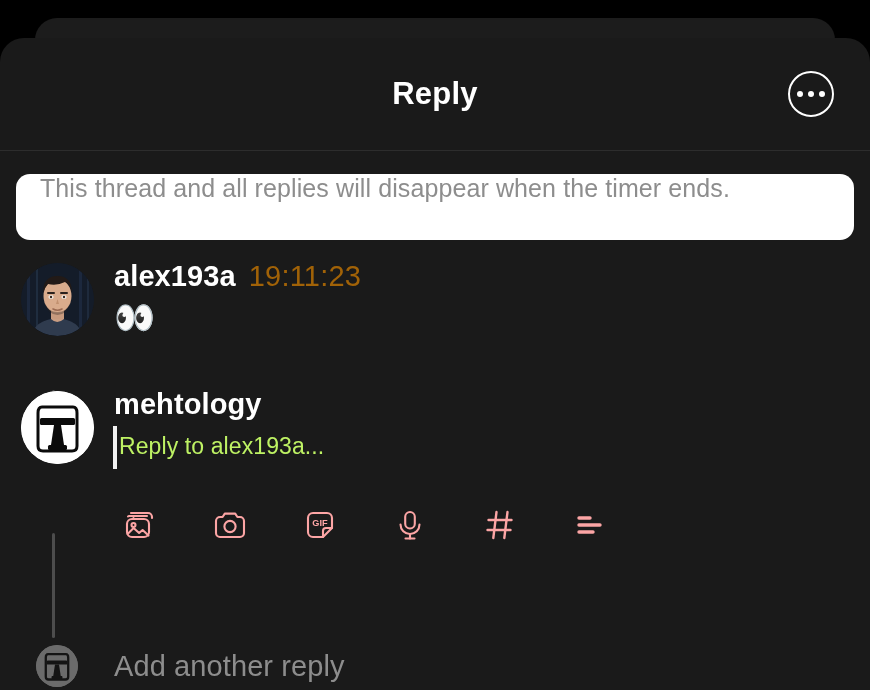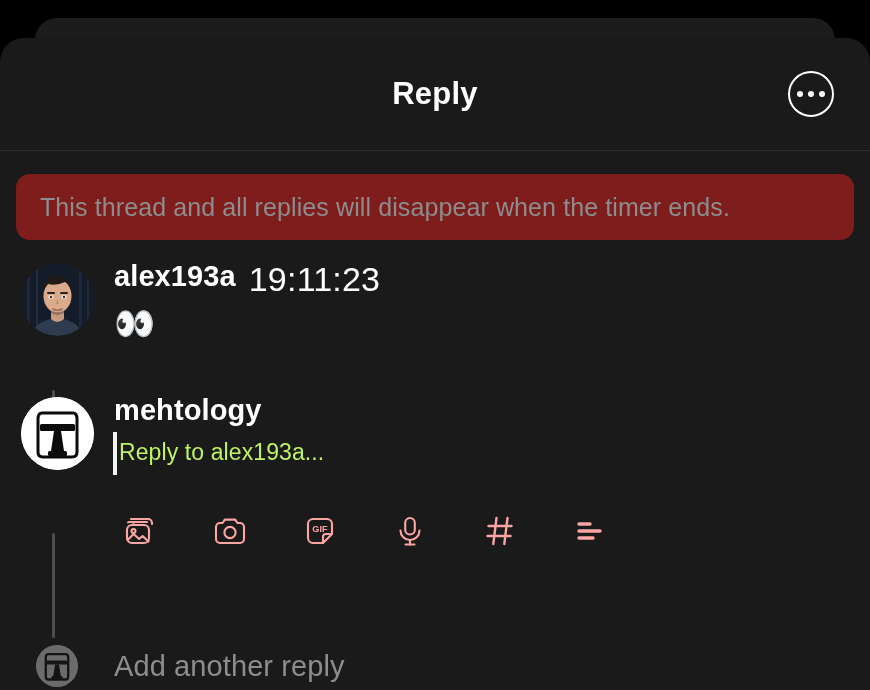--- a/index.html
+++ b/index.html
@@ -102,24 +102,23 @@
     background: #ffffff;
   }
 
   
   .banner {
     position: absolute;
     left: 16px;
     top: 136px;
     width: 838px;
     height: 66px;
-    background: #7f1d1d;
+    background: #ffffff;
     border-radius: 14px;
     display: flex;
-    align-items: center;
     box-sizing: border-box;
     padding-left: 24px;
   }
   .banner-text {
     color: #8d8d8d;
     font-size: 25px;
     letter-spacing: 0.1px;
   }
 
   
@@ -179,22 +178,22 @@
     align-items: flex-start;
     gap: 13px;
   }
   .username {
     color: #ffffff;
     font-size: 29px;
     font-weight: bold;
     letter-spacing: 0.1px;
   }
   .timestamp {
-    color: #ffffff;
-    font-size: 34px;
+    color: #a16207;
+    font-size: 29px;
     letter-spacing: 0.2px;
   }
   .msg-content {
     margin-top: 5px;
     font-size: 33px;
     line-height: 1.2;
     color: #ffffff;
   }
 
   

